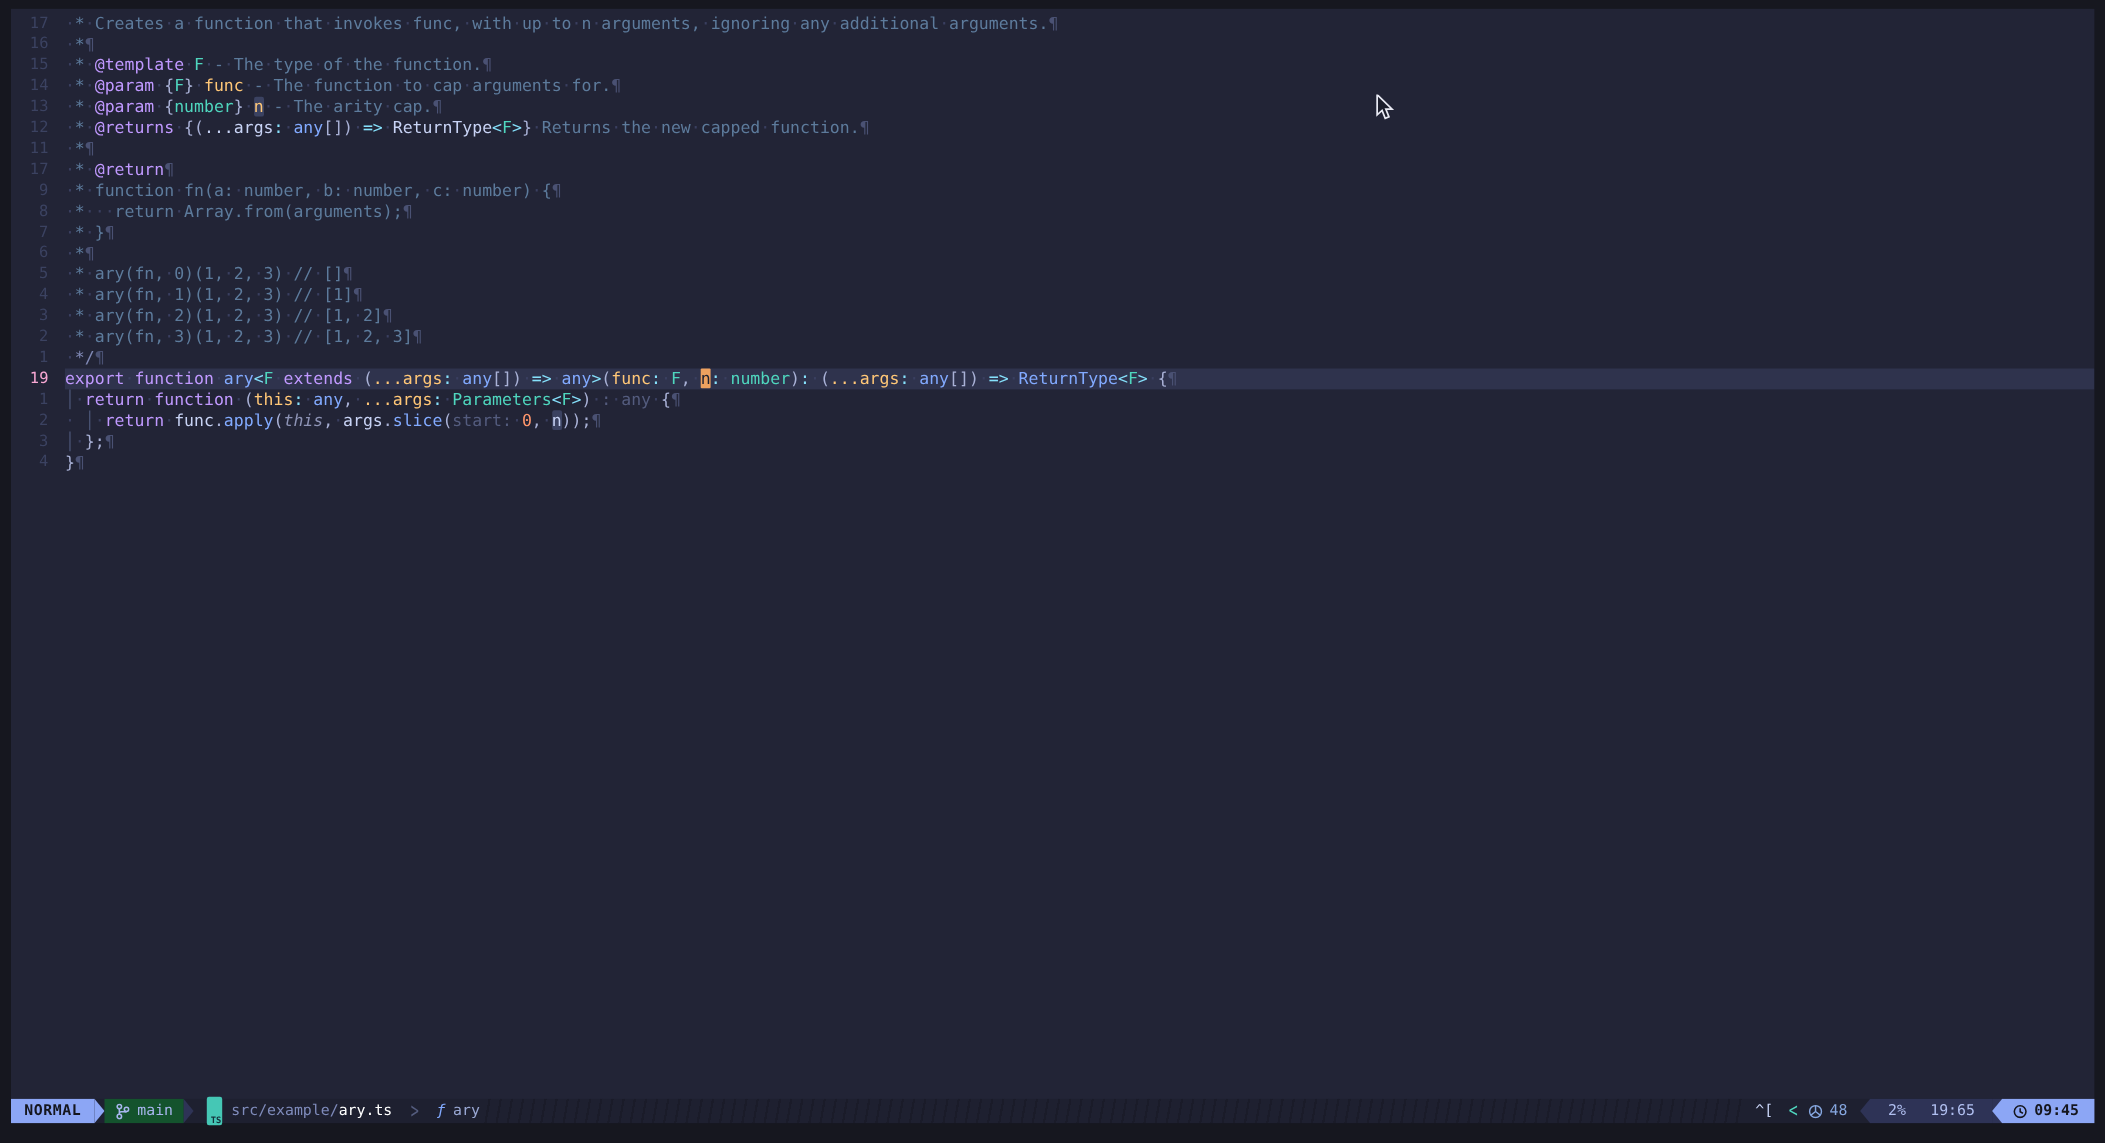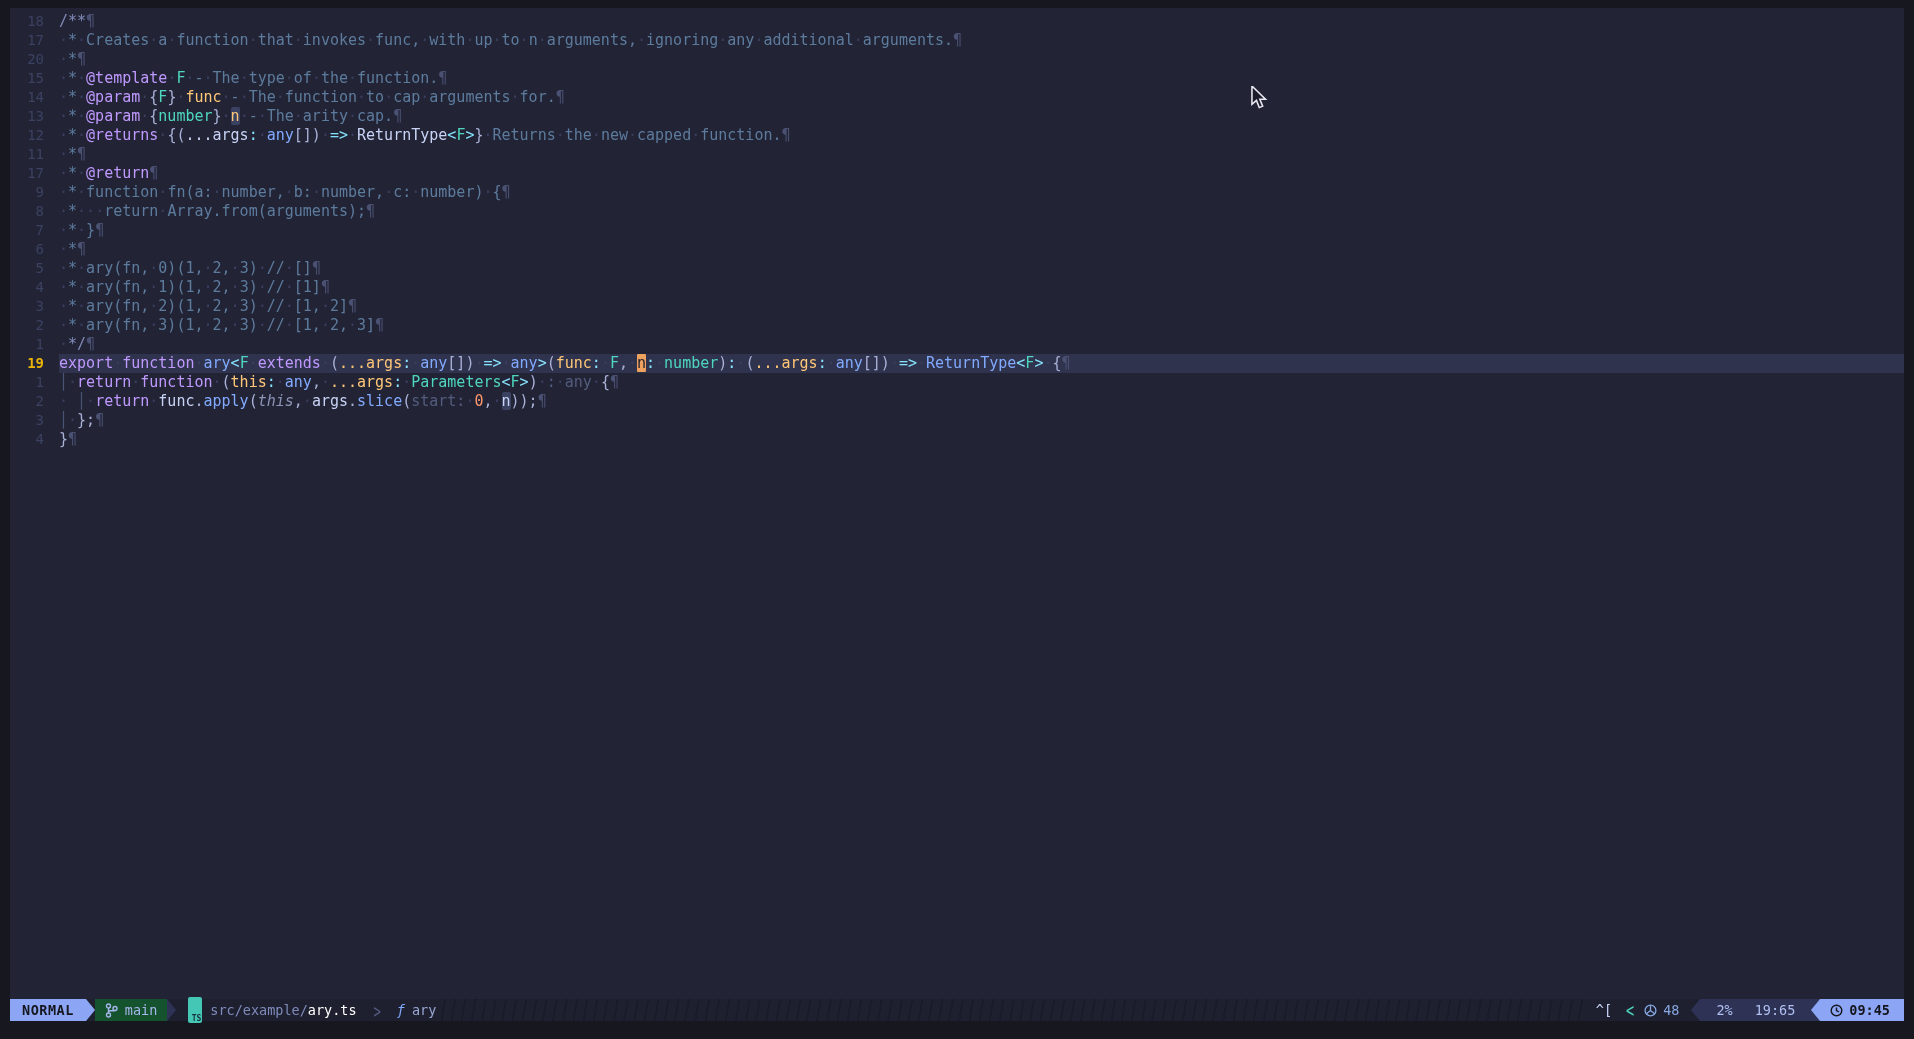--- a/index.html
+++ b/index.html
@@ -4,21 +4,21 @@
 <style>
   html,body{margin:0;padding:0;background:#101118;}
   .screen{position:relative;width:1914px;height:1039px;background:#16171f;overflow:hidden;
           font-family:"DejaVu Sans Mono",monospace;}
   .term{position:absolute;left:10px;top:8px;right:10px;bottom:18px;background:#222436;
         display:flex;flex-direction:column;}
   .code{flex:1;padding-top:4px;overflow:hidden;font-size:15px;}
   .line{display:flex;height:19px;line-height:19px;white-space:pre;}
   .gutter{width:49px;padding-right:15px;box-sizing:border-box;text-align:right;
           color:#3b4261;flex:none;font-size:14px;}
-  .gutter-cur{color:#eab308;font-weight:bold;}
+  .gutter-cur{color:#f9a8d4;font-weight:normal;}
   .ltext{flex:1;}
   .cursorline .ltext{background:#2f334d;}
   .tk{display:inline;}
   .w{color:#3a3f60}.e{color:#4a5173}.sp{color:transparent}
   .c{color:#5d7b9c}.cd{color:#828bb8}
   .t{color:#c099ff}.k{color:#c099ff}
   .ty{color:#4fd6be}.pd{color:#82aaff}
   .pb{color:#a9b1d6}.p{color:#a9b1d6}
   .g{color:#ffc777}.f{color:#82aaff}.m{color:#82aaff}
   .o{color:#86e1fc}.v{color:#c8d3f5}
@@ -59,23 +59,22 @@
          border-right:9px solid #8ca6f5;background:#2e3356;}
   .seg-time{background:#8ca6f5;color:#15161e;font-weight:bold;gap:6px;padding:0 14px 0 10px;}
   .mouse{position:absolute;left:1250px;top:86px;}
 </style>
 </head>
 <body>
 
 <div class="screen">
   <div class="term">
     <div class="code" id="code">
-        <div class="line"><span class="gutter">18</span><span class="ltext"><span class="tk cd">/**</span><span class="tk e">¶</span></span></div>
         <div class="line"><span class="gutter">17</span><span class="ltext"><span class="tk w">·</span><span class="tk c">*</span><span class="tk w">·</span><span class="tk c">Creates</span><span class="tk w">·</span><span class="tk c">a</span><span class="tk w">·</span><span class="tk c">function</span><span class="tk w">·</span><span class="tk c">that</span><span class="tk w">·</span><span class="tk c">invokes</span><span class="tk w">·</span><span class="tk c">func,</span><span class="tk w">·</span><span class="tk c">with</span><span class="tk w">·</span><span class="tk c">up</span><span class="tk w">·</span><span class="tk c">to</span><span class="tk w">·</span><span class="tk c">n</span><span class="tk w">·</span><span class="tk c">arguments,</span><span class="tk w">·</span><span class="tk c">ignoring</span><span class="tk w">·</span><span class="tk c">any</span><span class="tk w">·</span><span class="tk c">additional</span><span class="tk w">·</span><span class="tk c">arguments.</span><span class="tk e">¶</span></span></div>
-        <div class="line"><span class="gutter">20</span><span class="ltext"><span class="tk w">·</span><span class="tk c">*</span><span class="tk e">¶</span></span></div>
+        <div class="line"><span class="gutter">16</span><span class="ltext"><span class="tk w">·</span><span class="tk c">*</span><span class="tk e">¶</span></span></div>
         <div class="line"><span class="gutter">15</span><span class="ltext"><span class="tk w">·</span><span class="tk c">*</span><span class="tk w">·</span><span class="tk t">@template</span><span class="tk w">·</span><span class="tk ty">F</span><span class="tk w">·</span><span class="tk c">-</span><span class="tk w">·</span><span class="tk c">The</span><span class="tk w">·</span><span class="tk c">type</span><span class="tk w">·</span><span class="tk c">of</span><span class="tk w">·</span><span class="tk c">the</span><span class="tk w">·</span><span class="tk c">function.</span><span class="tk e">¶</span></span></div>
         <div class="line"><span class="gutter">14</span><span class="ltext"><span class="tk w">·</span><span class="tk c">*</span><span class="tk w">·</span><span class="tk t">@param</span><span class="tk w">·</span><span class="tk pb">{</span><span class="tk ty">F</span><span class="tk pb">}</span><span class="tk w">·</span><span class="tk g">func</span><span class="tk w">·</span><span class="tk c">-</span><span class="tk w">·</span><span class="tk c">The</span><span class="tk w">·</span><span class="tk c">function</span><span class="tk w">·</span><span class="tk c">to</span><span class="tk w">·</span><span class="tk c">cap</span><span class="tk w">·</span><span class="tk c">arguments</span><span class="tk w">·</span><span class="tk c">for.</span><span class="tk e">¶</span></span></div>
         <div class="line"><span class="gutter">13</span><span class="ltext"><span class="tk w">·</span><span class="tk c">*</span><span class="tk w">·</span><span class="tk t">@param</span><span class="tk w">·</span><span class="tk pb">{</span><span class="tk ty">number</span><span class="tk pb">}</span><span class="tk w">·</span><span class="tk g hl">n</span><span class="tk w">·</span><span class="tk c">-</span><span class="tk w">·</span><span class="tk c">The</span><span class="tk w">·</span><span class="tk c">arity</span><span class="tk w">·</span><span class="tk c">cap.</span><span class="tk e">¶</span></span></div>
         <div class="line"><span class="gutter">12</span><span class="ltext"><span class="tk w">·</span><span class="tk c">*</span><span class="tk w">·</span><span class="tk t">@returns</span><span class="tk w">·</span><span class="tk pb">{(</span><span class="tk v">...args</span><span class="tk o">:</span><span class="tk w">·</span><span class="tk pd">any</span><span class="tk pb">[])</span><span class="tk w">·</span><span class="tk o">=&gt;</span><span class="tk w">·</span><span class="tk v">ReturnType</span><span class="tk o">&lt;</span><span class="tk ty">F</span><span class="tk o">&gt;</span><span class="tk pb">}</span><span class="tk w">·</span><span class="tk c">Returns</span><span class="tk w">·</span><span class="tk c">the</span><span class="tk w">·</span><span class="tk c">new</span><span class="tk w">·</span><span class="tk c">capped</span><span class="tk w">·</span><span class="tk c">function.</span><span class="tk e">¶</span></span></div>
         <div class="line"><span class="gutter">11</span><span class="ltext"><span class="tk w">·</span><span class="tk c">*</span><span class="tk e">¶</span></span></div>
         <div class="line"><span class="gutter">17</span><span class="ltext"><span class="tk w">·</span><span class="tk c">*</span><span class="tk w">·</span><span class="tk t">@return</span><span class="tk e">¶</span></span></div>
         <div class="line"><span class="gutter">9</span><span class="ltext"><span class="tk w">·</span><span class="tk c">*</span><span class="tk w">·</span><span class="tk c">function</span><span class="tk w">·</span><span class="tk c">fn(a:</span><span class="tk w">·</span><span class="tk c">number,</span><span class="tk w">·</span><span class="tk c">b:</span><span class="tk w">·</span><span class="tk c">number,</span><span class="tk w">·</span><span class="tk c">c:</span><span class="tk w">·</span><span class="tk c">number)</span><span class="tk w">·</span><span class="tk c">{</span><span class="tk e">¶</span></span></div>
         <div class="line"><span class="gutter">8</span><span class="ltext"><span class="tk w">·</span><span class="tk c">*</span><span class="tk w">·</span><span class="tk w">·</span><span class="tk w">·</span><span class="tk c">return</span><span class="tk w">·</span><span class="tk c">Array.from(arguments);</span><span class="tk e">¶</span></span></div>
         <div class="line"><span class="gutter">7</span><span class="ltext"><span class="tk w">·</span><span class="tk c">*</span><span class="tk w">·</span><span class="tk c">}</span><span class="tk e">¶</span></span></div>
         <div class="line"><span class="gutter">6</span><span class="ltext"><span class="tk w">·</span><span class="tk c">*</span><span class="tk e">¶</span></span></div>

